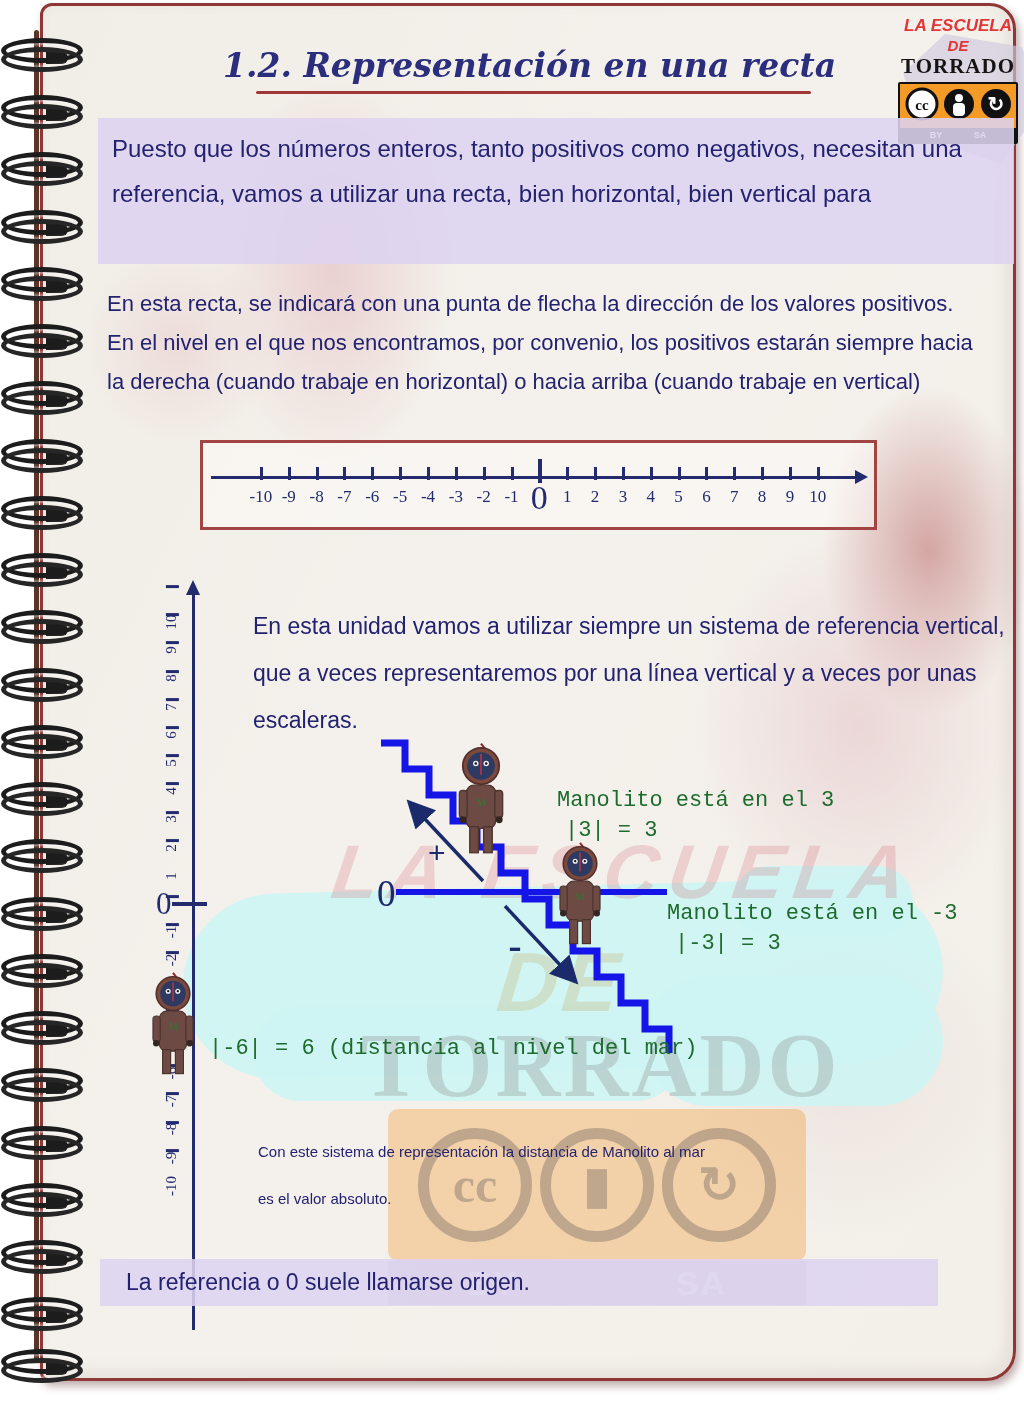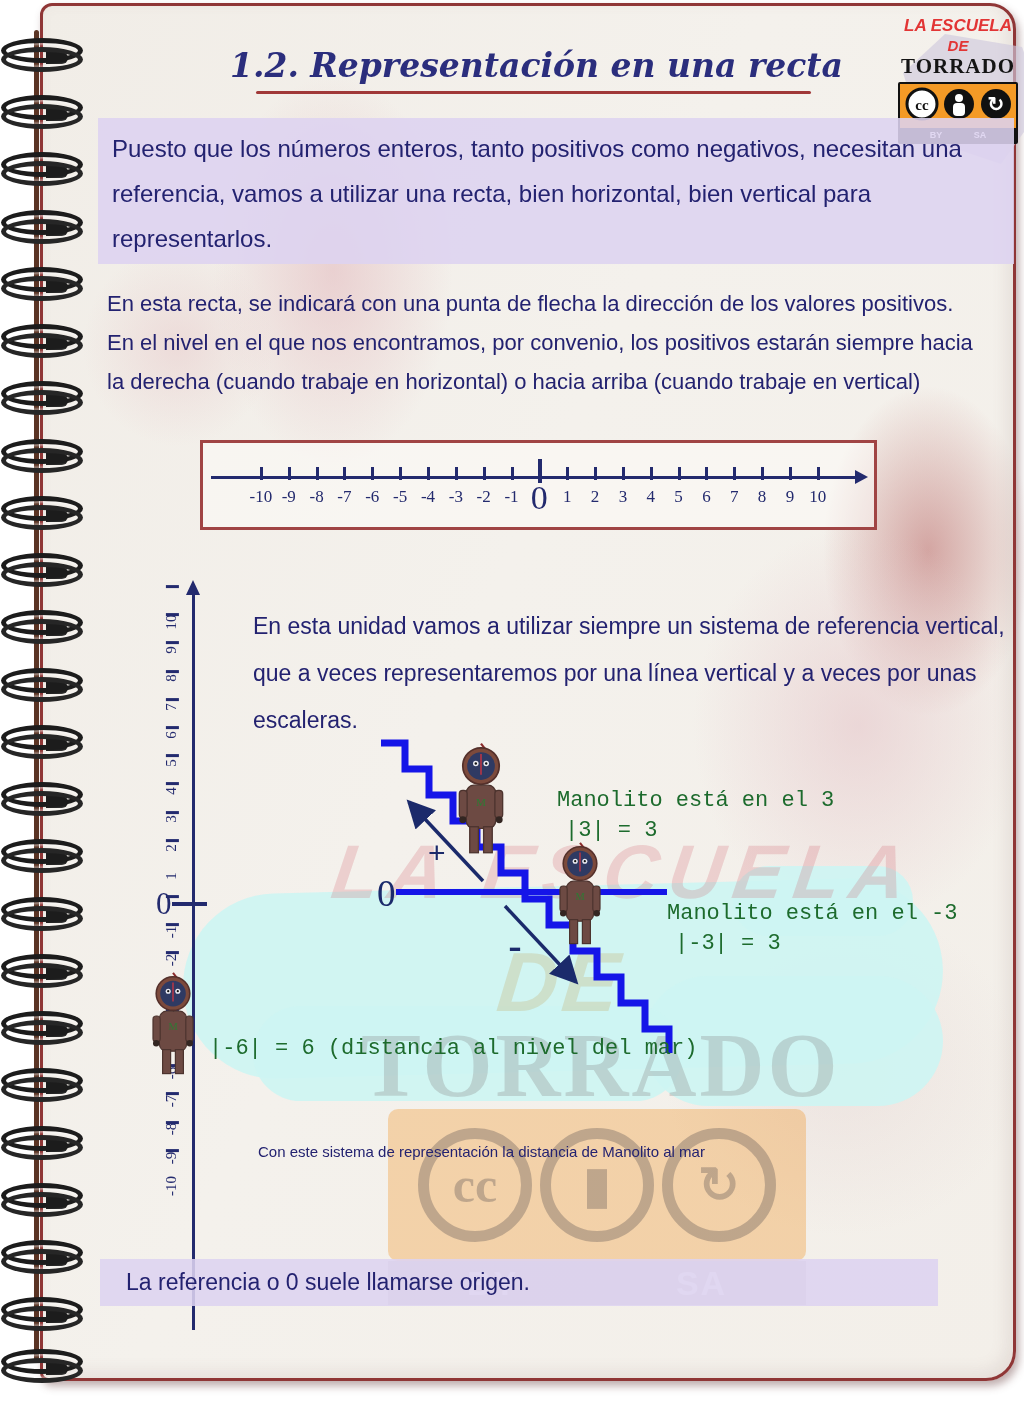--- a/index.html
+++ b/index.html
@@ -42,21 +42,21 @@
   .wm-torrado{left:318px;top:1008px;font-family:"Liberation Serif",serif;font-style:normal;font-size:90px;letter-spacing:3px;color:rgba(124,114,114,.26);}
   .wm-badge{left:345px;top:1103px;width:418px;height:152px;background:rgba(240,150,40,.34);border-radius:10px;
     display:flex;align-items:center;justify-content:space-around;padding:0 26px;box-sizing:border-box;}
   .wm-circle{width:92px;height:92px;border:11px solid rgba(95,85,85,.35);border-radius:50%;
     display:flex;align-items:center;justify-content:center;font-size:50px;font-weight:bold;color:rgba(95,85,85,.35);font-family:"Liberation Serif",serif;}
   .wm-band{left:345px;top:1255px;width:418px;height:44px;background:rgba(70,62,62,.18);
     display:flex;justify-content:space-around;align-items:center;}
   .wm-band span{color:rgba(255,255,255,.75);font-size:34px;font-weight:bold;letter-spacing:2px;}
 
   
-  .title-wrap{position:absolute;left:180px;top:40px;width:620px;text-align:right;z-index:2;}
+  .title-wrap{position:absolute;left:180px;top:40px;width:620px;text-align:left;z-index:2;}
   .title{font-family:"DejaVu Serif",serif;font-style:italic;font-weight:bold;font-size:33px;color:#2b2e7d;}
   .title-underline{margin:6px auto 0;width:555px;height:3px;background:#a03838;border-radius:2px;}
 
   .logo{position:absolute;left:852px;top:10px;width:126px;z-index:2;text-align:center;}
   .logo-l1{color:#e23535;font-weight:bold;font-style:italic;font-size:17px;white-space:nowrap;}
   .logo-l2{color:#e23535;font-weight:bold;font-style:italic;font-size:15px;margin-top:1px;}
   .logo-l3{color:#141414;font-family:"Liberation Serif",serif;font-weight:bold;font-size:21px;letter-spacing:1px;margin-top:0px;}
   .cc-badge{margin:3px auto 0;width:116px;background:#f49a26;border:2px solid #111;border-radius:2px;}
   .cc-band{background:#111;height:14px;display:flex;justify-content:space-around;align-items:center;padding:0 14px;}
   .cc-band span{color:#fff;font-size:9px;font-weight:bold;}
@@ -152,21 +152,20 @@
         <div class="cc-band">
           <span>BY</span>
           <span>SA</span>
         </div>
       </div>
     </div>
 
     <div class="hand box-purple intro-box">
         <span class="tline">Puesto que los números enteros, tanto positivos como negativos, necesitan una</span>
         <span class="tline">referencia, vamos a utilizar una recta, bien horizontal, bien vertical para</span>
-        <span class="tline">representarlos.</span>
       </div>
 
     <div class="hand direction-note">
         <span class="tline">En esta recta, se indicará con una punta de flecha la dirección de los valores positivos.</span>
         <span class="tline">En el nivel en el que nos encontramos, por convenio, los positivos estarán siempre hacia</span>
         <span class="tline">la derecha (cuando trabaje en horizontal) o hacia arriba (cuando trabaje en vertical)</span>
       </div>
 
     <div class="nl-box">
       <div class="nl-line"></div>
@@ -284,20 +283,21 @@
     <div class="ann" style="left:624px;top:893px">
         <span class="tline">Manolito está en el -3</span>
         <span class="tline">|-3| = 3</span>
       </div>
     <div class="ann ann-neg6" style="left:166px;top:1028px">
         <span class="tline">|-6| = 6 (distancia al nivel del mar)</span>
       </div>
 
     <div class="hand absolute-note">
         <span class="tline">Con este sistema de representación la distancia de Manolito al mar</span>
+        <span class="tline">es el valor absoluto.</span>
       </div>
 
     <div class="hand box-purple origin-box">
       <span>La referencia o 0 suele llamarse origen.</span>
     </div>
 
   </div>
 
   <div class="spine">
     <div class="rod"></div>

